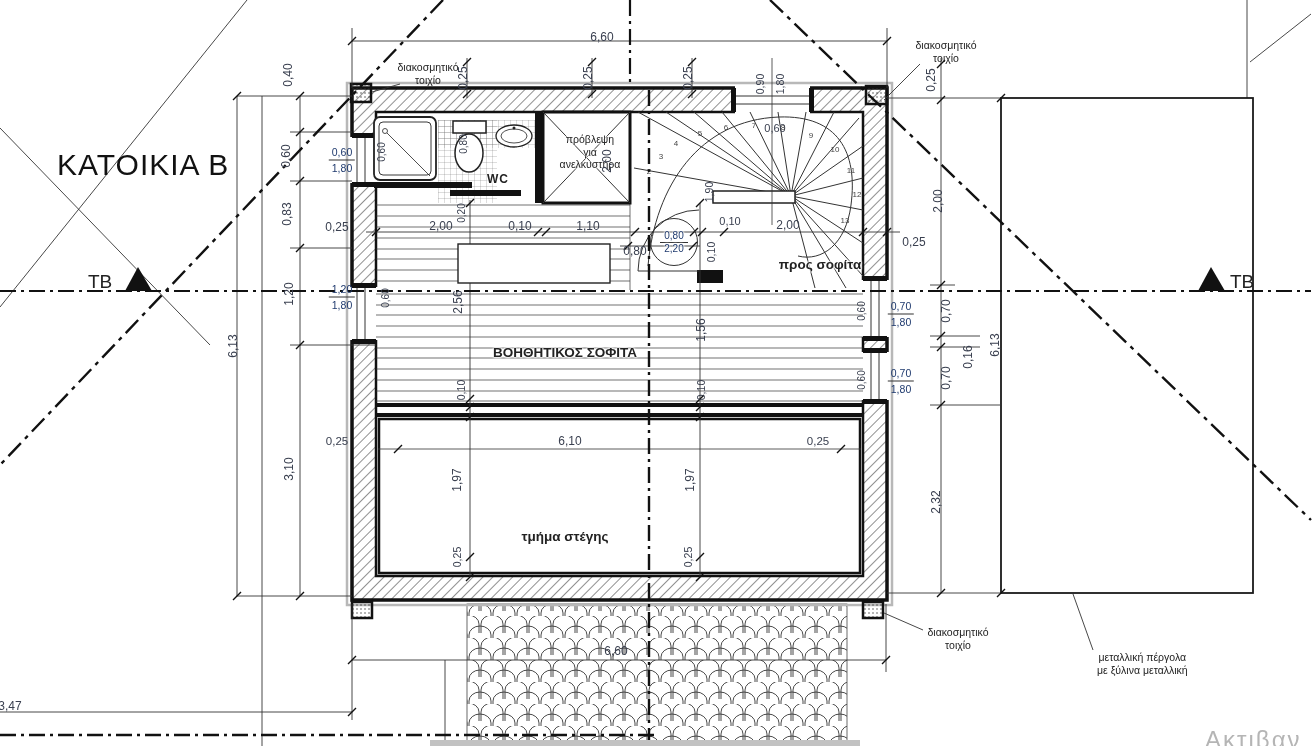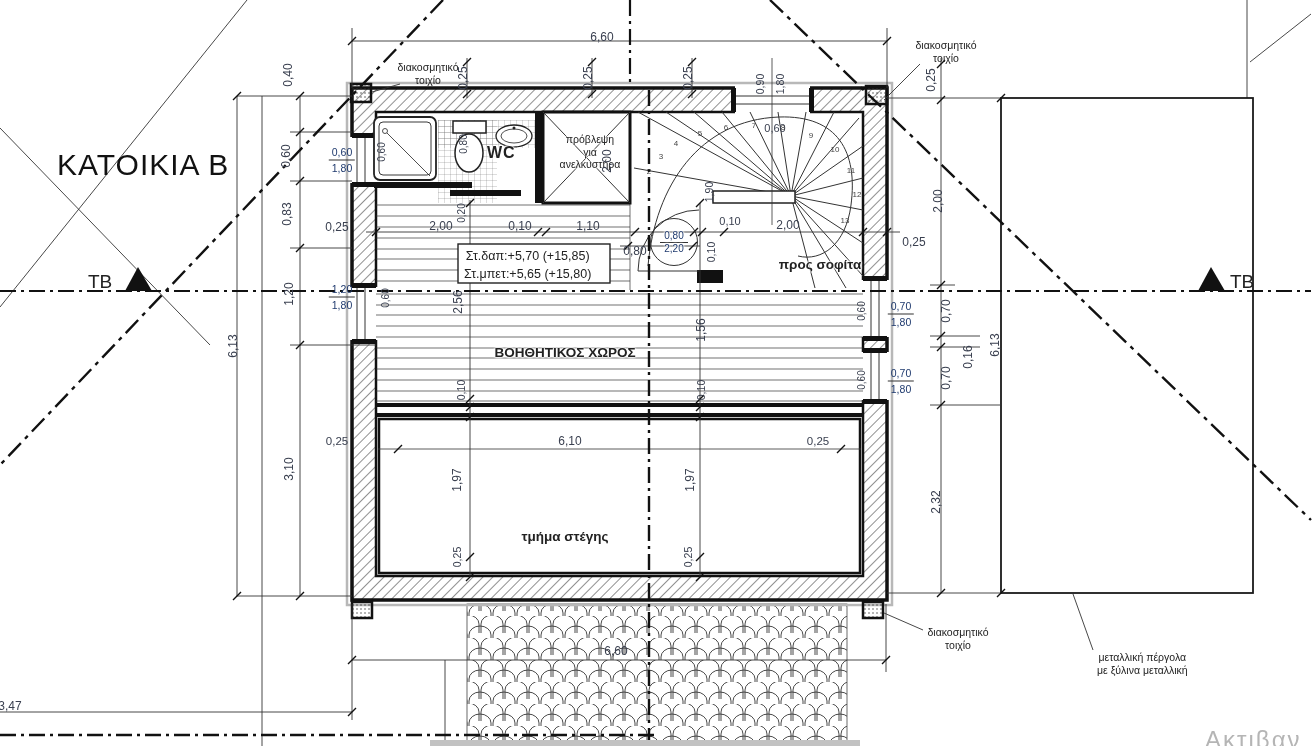--- a/index.html
+++ b/index.html
@@ -196,40 +196,36 @@
 
     <g stroke="#333" stroke-width="0.9">
       <path d="M400 84 L372 92 M920 64 L884 100 M923 630 L884 613"></path>
     </g>
   </svg>
 
   <div class="txt title">ΚΑΤΟΙΚΙΑ Β</div>
   <div class="txt tb" style="left:88px;top:271px;">ΤΒ</div>
   <div class="txt tb" style="left:1230px;top:271px;">ΤΒ</div>
 
-  <div class="txt room halo" style="left:487px;top:144px;font-size:16px;letter-spacing:1px;">WC</div>
+  <div class="txt room halo" style="left:487px;top:172px;font-size:12px;letter-spacing:1px;">WC</div>
 
   <div class="txt small-note halo" style="left:540px;top:133px;width:100px;">
     <span style="display:block">πρόβλεψη</span>
     <span style="display:block">για</span>
     <span style="display:block">ανελκυστήρα</span>
   </div>
 
   <div class="txt room halo" style="left:760px;top:257px;width:120px;font-size:13.5px;">προς σοφίτα</div>
 
   <div class="txt room halo" style="left:440px;top:344px;width:250px;font-size:13.5px;line-height:17px;">
-    <span style="display:block">ΒΟΗΘΗΤΙΚΟΣ ΧΩΡΟΣ</span>
+    <span style="display:block">ΒΟΗΘΗΤΙΚΟΣ ΣΟΦΙΤΑ</span>
   </div>
 
   <div class="txt room halo" style="left:440px;top:529px;width:250px;font-size:13.5px;">τμήμα στέγης</div>
 
-  <div class="txt note-box">
-    <span style="display:block">Στ.δαπ:+5,70 (+15,85)</span>
-    <span style="display:block">Στ.μπετ:+5,65 (+15,80)</span>
-  </div>
 
   <div class="txt small-note" style="left:378px;top:61px;width:100px;">
     <span style="display:block">διακοσμητικό</span>
     <span style="display:block">τοιχίο</span>
   </div>
   <div class="txt small-note" style="left:896px;top:39px;width:100px;">
     <span style="display:block">διακοσμητικό</span>
     <span style="display:block">τοιχίο</span>
   </div>
   <div class="txt small-note" style="left:908px;top:626px;width:100px;">

